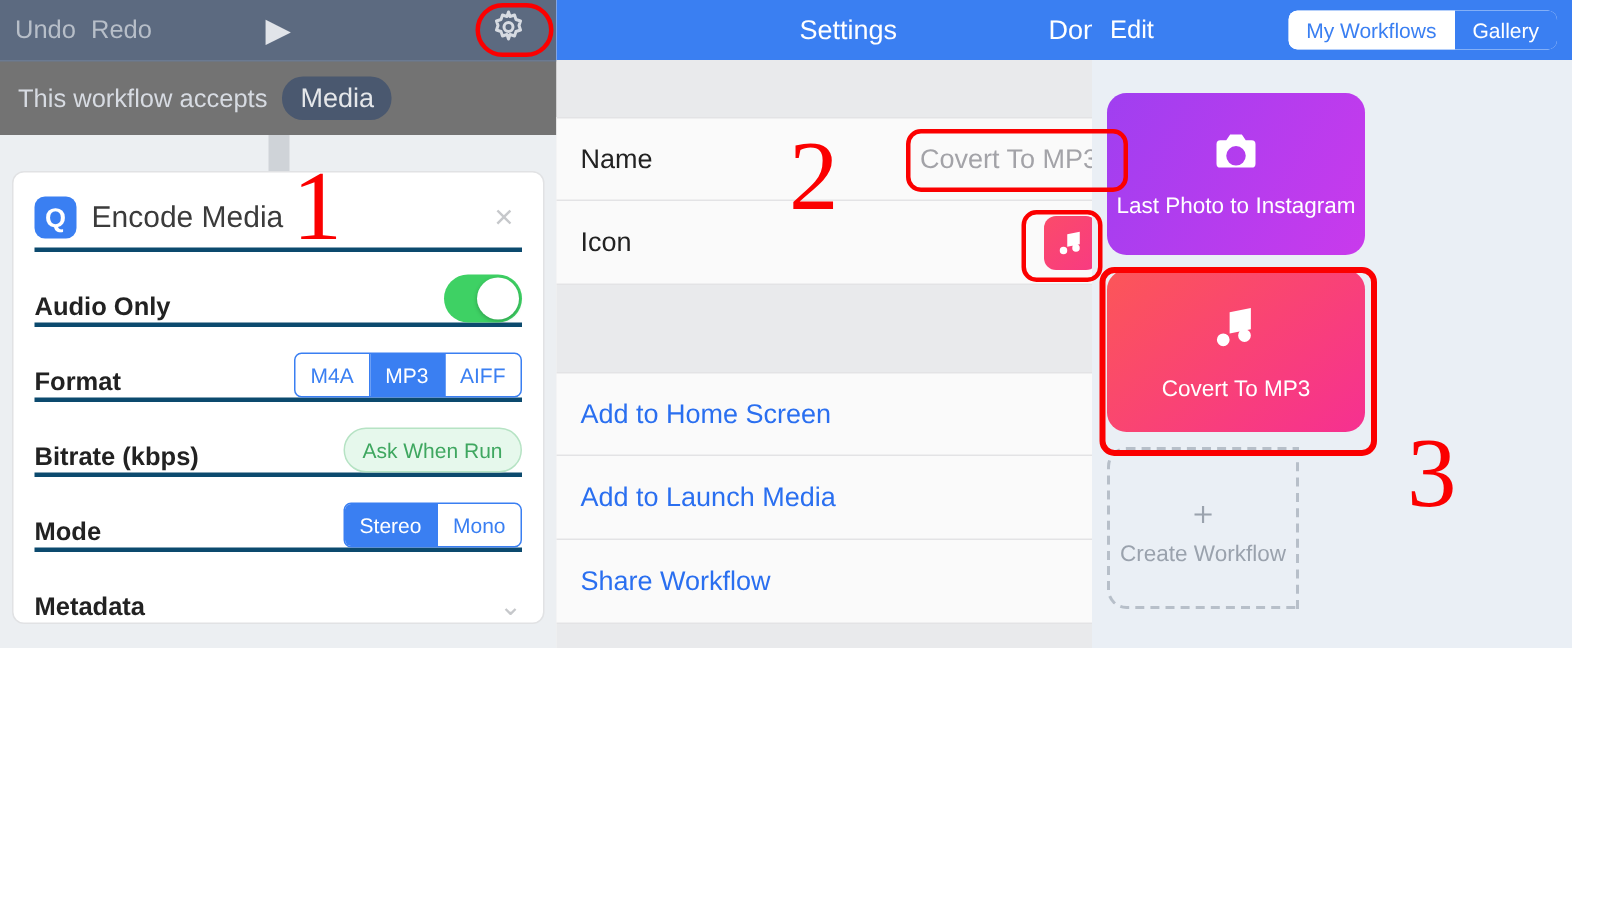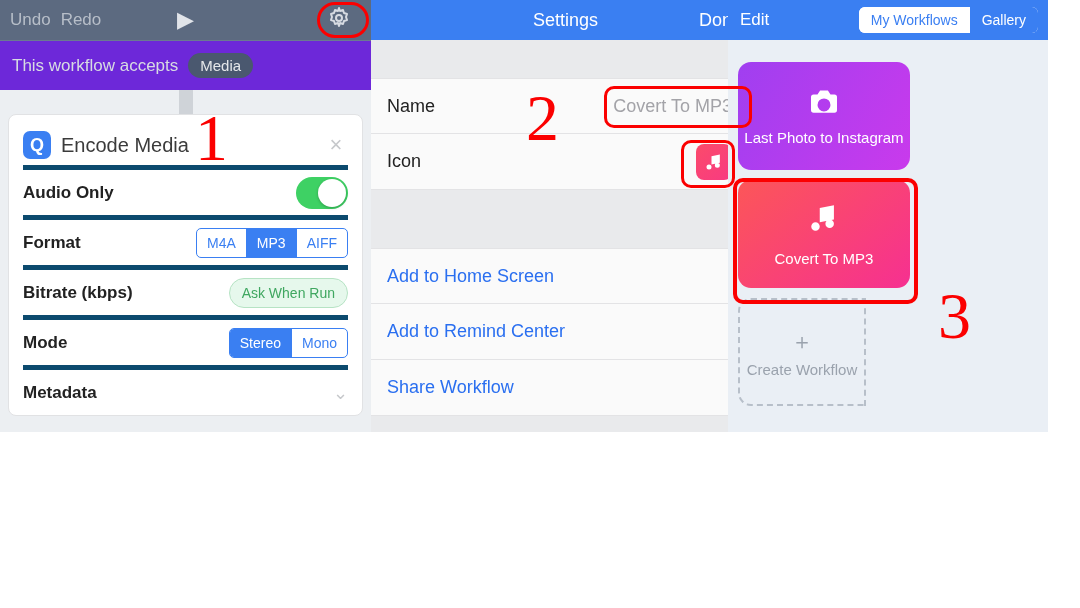--- a/index.html
+++ b/index.html
@@ -23,43 +23,43 @@
   }
   .c1-topbar .undo { margin-right: 10px; }
   .c1-topbar .redo {  }
   .play-icon { position: absolute; left: 50%; transform: translateX(-50%); color: #e1e4e9; font-size: 22px; }
   .gear-wrap { position: absolute; right: 20px; }
   .gear-ring {
     position: absolute; top: 2px; right: 2px; width: 52px; height: 36px;
     border: 3px solid #fb0000; border-radius: 20px; z-index: 2;
   }
   .c1-accepts {
-    height: 50px; background: #6d28d9; color: #d7dbe2;
+    height: 50px; background: #737373; color: #d7dbe2;
     display: flex; align-items: center; padding: 0 12px;
     font-size: 17px; border-top: 1px solid #6b7a91;
   }
   .pill {
     background: #4a586f; color: #e5e7ea; border-radius: 14px;
-    padding: 4px 12px; margin-left: 10px; font-size: 15px;
+    padding: 4px 12px; margin-left: 10px; font-size: 18px;
   }
   .c1-canvas { background: #eceff2; padding: 24px 8px 8px; position: relative; height: calc(100% - 90px); }
   .stem { position:absolute; top:0; left:50%; width:14px; height:24px; background:#cfd3d8; transform:translateX(-50%); }
   .card {
     background: #fff; border-radius: 8px; border: 1px solid #e1e2e4;
     padding: 10px 14px 0; position: relative;
   }
   .card-hdr { display:flex; align-items:center; height: 40px; }
   .card-hdr .card-icon {
     width: 28px; height: 28px; border-radius: 7px; background: #3a7ff2;
     display:flex; align-items:center; justify-content:center; color:#fff;
     margin-right: 10px; font-size: 18px; font-weight: bold;
   }
   .card-title { font-size: 20px; color: #3b3b3b; flex: 1; }
   .card-close { color: #c6c8cb; font-size: 22px; width: 24px; text-align:center; }
-  .row { display:flex; align-items:center; height: 50px; border-top: 5px solid #0c4a6e; }
+  .row { display:flex; align-items:flex-end; height: 50px; border-top: 3px solid #0c4a6e; }
   .row-label { font-size: 17px; font-weight: 600; color: #222; flex: 1; }
   .switch {
     width: 52px; height: 32px; border-radius: 16px; background: #3ed164;
     position: relative;
   }
   .switch::after { content:""; position:absolute; right:2px; top:2px; width:28px; height:28px; background:#fff; border-radius:14px; box-shadow:0 1px 3px rgba(0,0,0,.25); }
   .seg { display:flex; border:1px solid #3a7ff2; border-radius:5px; overflow:hidden; }
   .seg .opt { padding: 6px 10px; font-size: 14px; color:#3a7ff2; border-right:1px solid #3a7ff2; }
   .seg .opt:last-child { border-right:none; }
   .seg .opt.active { background:#3a7ff2; color:#fff; }
@@ -200,21 +200,21 @@
           </svg>
         </span>
         <span class="chev">›</span>
       </span>
     </div>
     <div class="spacer"></div>
     <div class="listcell linkcell">
       <span>Add to Home Screen</span>
     </div>
     <div class="listcell linkcell">
-      <span>Add to Remind Center</span>
+      <span>Add to Launch Media</span>
     </div>
     <div class="listcell linkcell">
       <span>Share Workflow</span>
     </div>
   </div>
   <div class="red-label" style="left:155px; top:80px;">2</div>
   <div class="redbox" style="left:233px; top:86px; width:148px; height:42px;"></div>
   <div class="redbox" style="left:310px; top:140px; width:54px; height:48px;"></div>
 </div>
 

